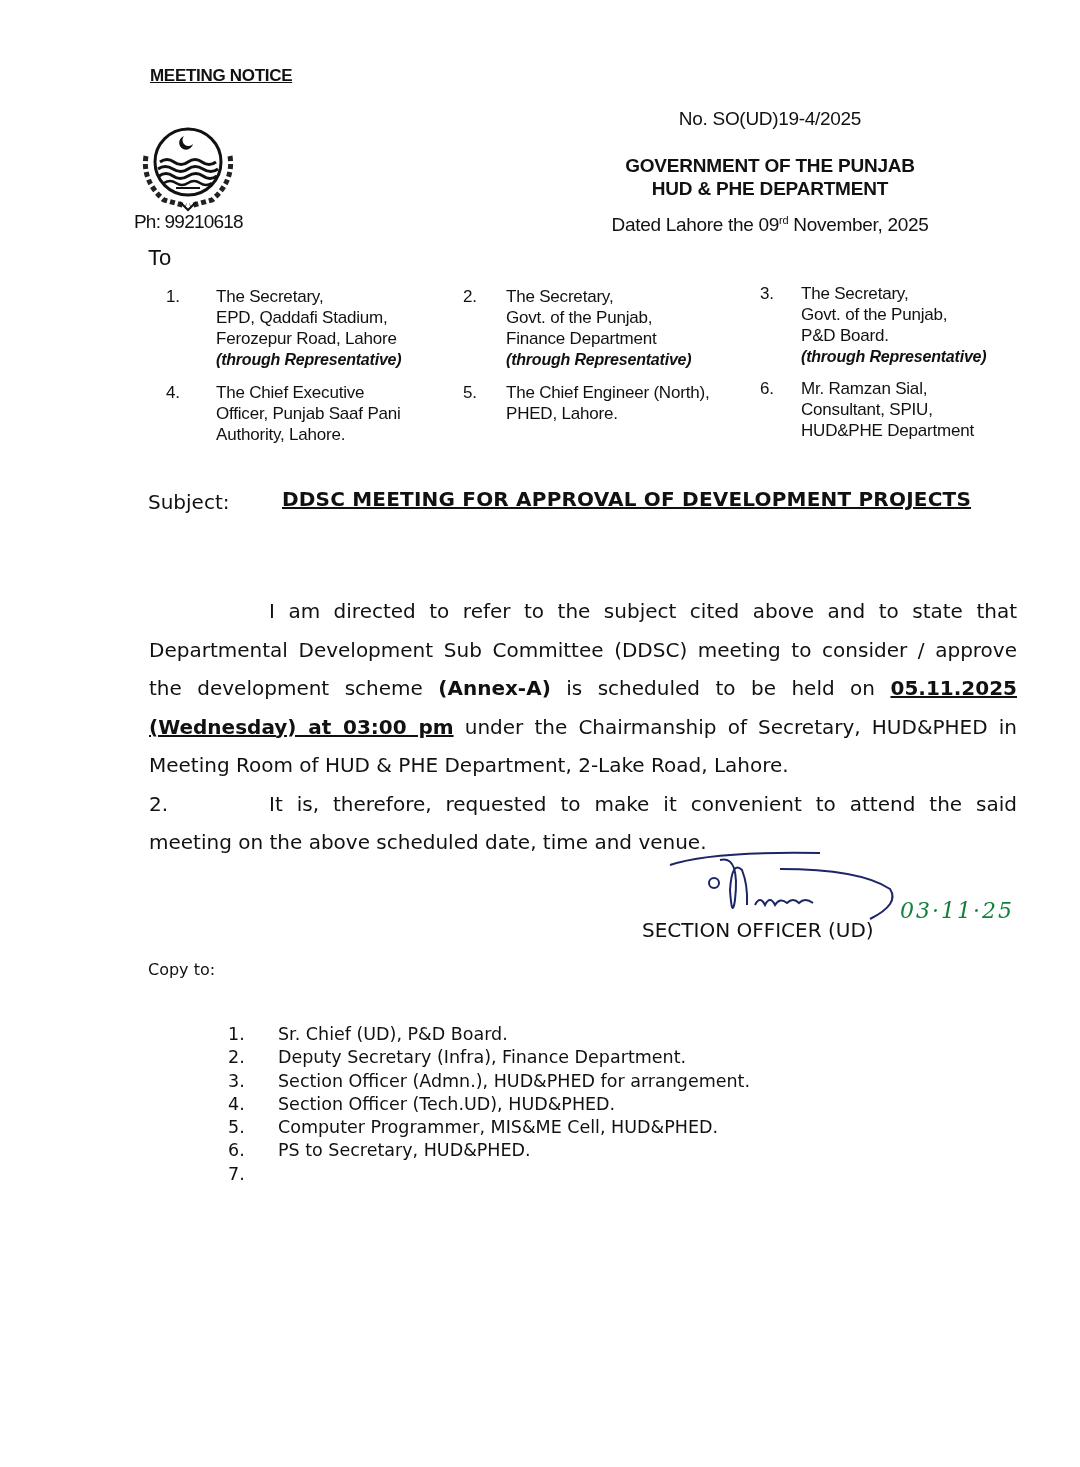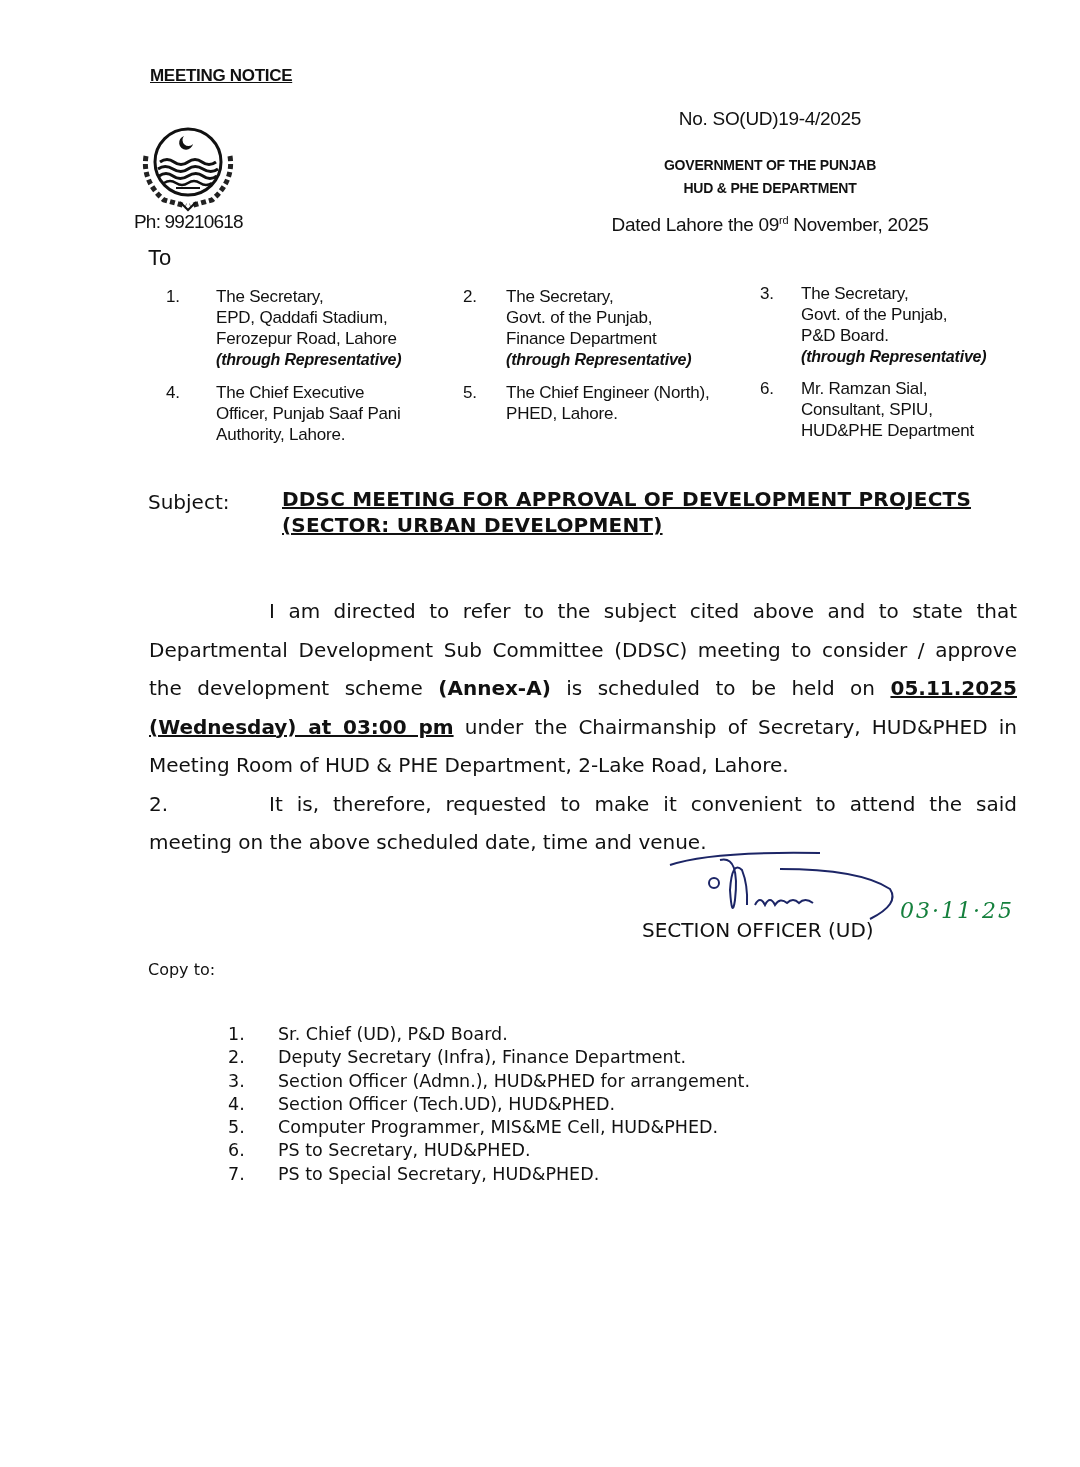--- a/index.html
+++ b/index.html
@@ -8,21 +8,21 @@
     .body-font { font-family: "DejaVu Sans", sans-serif; }
     .abs { position: absolute; }
 
     .meeting-notice { left: 150px; top: 66px; font-size: 17px; font-weight: bold; text-decoration: underline; letter-spacing: -0.3px; }
 
     .logo { left: 136px; top: 126px; width: 104px; height: 88px; }
     .phone { left: 134px; top: 211px; font-size: 19px; letter-spacing: -0.8px; }
 
     .header-block { left: 560px; top: 108px; width: 420px; text-align: center; }
     .ref-no { font-size: 19px; margin-bottom: 24px; letter-spacing: -0.3px; }
-    .gov { font-size: 14px; font-weight: bold; line-height: 23px; letter-spacing: -0.2px; }
+    .gov { font-size: 19px; font-weight: bold; line-height: 23px; letter-spacing: -0.2px; }
     .dated { font-size: 19px; margin-top: 14px; letter-spacing: -0.3px; }
     .dated sup { font-size: 11px; }
 
     .to-label { left: 148px; top: 245px; font-size: 22px; }
 
     .addr { position: absolute; font-size: 17px; line-height: 21px; letter-spacing: -0.2px; }
     .addr .num { position: absolute; left: 0; top: 0; }
     .addr .txt { position: absolute; top: 0; white-space: nowrap; }
     .addr .rep { font-style: italic; font-weight: bold; font-size: 16px; }
 
@@ -122,21 +122,20 @@
     <div class="txt" style="left:41px;">
       <div>Mr. Ramzan Sial,</div>
       <div>Consultant, SPIU,</div>
       <div>HUD&amp;PHE Department</div>
     </div>
   </div>
 
   <div class="abs body-font subject-label">Subject:</div>
   <div class="abs body-font subject-text">
     <div>DDSC MEETING FOR APPROVAL OF DEVELOPMENT PROJECTS</div>
-    <div>(SECTOR: URBAN DEVELOPMENT)</div>
   </div>
 
   <div class="abs body-font para">
     <div><span class="indent"></span><span>I am directed to refer to the subject cited above and to state that Departmental Development Sub Committee (DDSC) meeting to consider / approve the development scheme </span><span class="bold">(Annex-A)</span><span> is scheduled to be held on </span><span class="ubold">05.11.2025 (Wednesday) at 03:00 pm</span><span> under the Chairmanship of Secretary, HUD&amp;PHED in Meeting Room of HUD &amp; PHE Department, 2-Lake Road, Lahore.</span></div>
     <div><span style="display:inline-block; width:120px;">2.</span><span>It is, therefore, requested to make it convenient to attend the said meeting on the above scheduled date, time and venue.</span></div>
   </div>
 
   <div class="abs signature">
     <svg width="240" height="80" viewBox="0 0 240 80">
       <path d="M10 20 q40 -14 150 -12" fill="none" stroke="#1c2566" stroke-width="2"></path>
@@ -170,17 +169,16 @@
     <div class="row">
         <span class="n">5.</span>
         <span>Computer Programmer, MIS&amp;ME Cell, HUD&amp;PHED.</span>
       </div>
     <div class="row">
         <span class="n">6.</span>
         <span>PS to Secretary, HUD&amp;PHED.</span>
       </div>
     <div class="row">
         <span class="n">7.</span>
-        <span>PS to Special Secretary, HUD&amp;PHED.</span>
       </div>
   </div>
 
 </div>
 
 </body></html>

